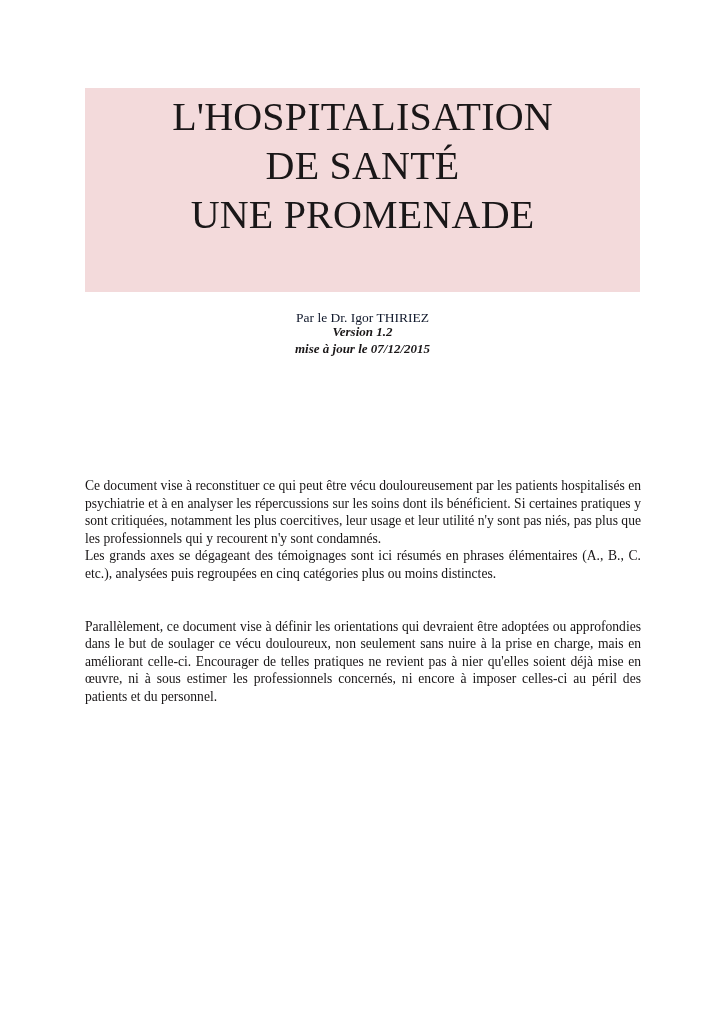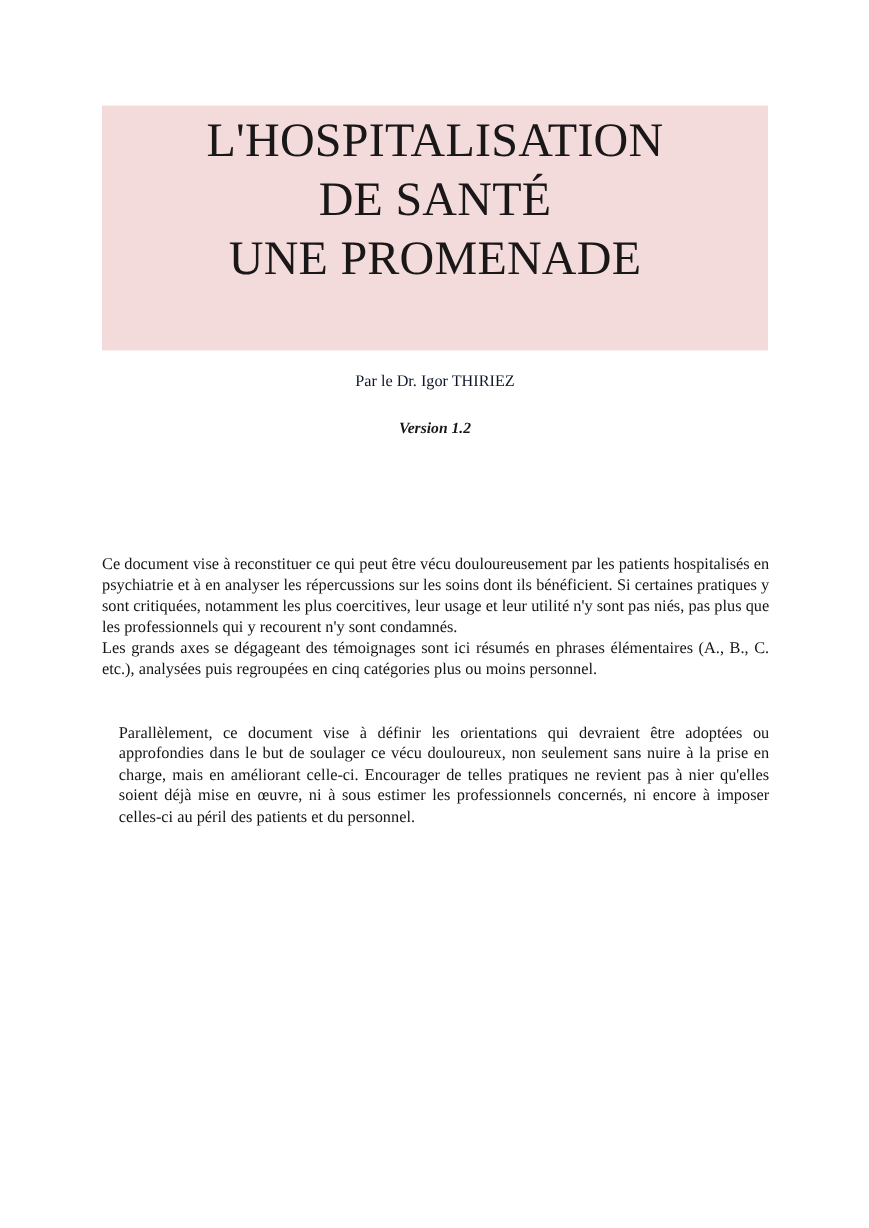--- a/index.html
+++ b/index.html
@@ -57,21 +57,21 @@
     top: 309px;
     width: 555px;
     text-align: center;
     font-size: 13.5px;
     line-height: 17px;
     color: #0f172a;
   }
   .version-block {
     position: absolute;
     left: 85px;
-    top: 349px;
+    top: 324px;
     width: 555px;
     text-align: center;
     font-size: 13px;
     line-height: 16.5px;
     font-weight: bold;
     font-style: italic;
     color: #1a1718;
   }
   .version-block span { display: block; }
 
@@ -82,22 +82,23 @@
     top: 461px;
     width: 556px;
   }
   .para-block {
     font-size: 13.6px;
     line-height: 17.6px;
     text-align: justify;
     text-justify: inter-word;
     color: #171415;
     hyphens: none;
+    margin-top: 16px;
   }
-  .para-block + .para-block { margin-top: 35px; margin-left: 14px; }
+  .para-block + .para-block { margin-top: 35px; }
   .para-block p {
     margin: 0;
     text-align: justify;
   }
   
   .para-block p:last-child { text-align-last: left; }
 </style>
 </head>
 <body>
 
@@ -106,27 +107,28 @@
   <div class="title-banner">
     <span class="title-line">L'HOSPITALISATION</span>
     <span class="title-line">DE SANTÉ</span>
     <span class="title-line">UNE PROMENADE</span>
   </div>
 
   <div class="byline">Par le Dr. Igor THIRIEZ</div>
 
   <div class="version-block">
     <span>Version 1.2</span>
+    <span>mise à jour le 07/12/2015</span>
   </div>
 
   <div class="body-area">
 
     <div class="para-block">
       <p>Ce document vise à reconstituer ce qui peut être vécu douloureusement par les patients hospitalisés en psychiatrie et à en analyser les répercussions sur les soins dont ils bénéficient. Si certaines pratiques y sont critiquées, notamment les plus coercitives, leur usage et leur utilité n'y sont pas niés, pas plus que les professionnels qui y recourent n'y sont condamnés.</p>
-      <p>Les grands axes se dégageant des témoignages sont ici résumés en phrases élémentaires (A., B., C. etc.), analysées puis regroupées en cinq catégories plus ou moins personnel.</p>
+      <p>Les grands axes se dégageant des témoignages sont ici résumés en phrases élémentaires (A., B., C. etc.), analysées puis regroupées en cinq catégories plus ou moins distinctes.</p>
     </div>
 
     <div class="para-block">
       <p>Parallèlement, ce document vise à définir les orientations qui devraient être adoptées ou approfondies dans le but de soulager ce vécu douloureux, non seulement sans nuire à la prise en charge, mais en améliorant celle-ci. Encourager de telles pratiques ne revient pas à nier qu'elles soient déjà mise en œuvre, ni à sous estimer les professionnels concernés, ni encore à imposer celles-ci au péril des patients et du personnel.</p>
     </div>
 
   </div>
 
 </div>
 

